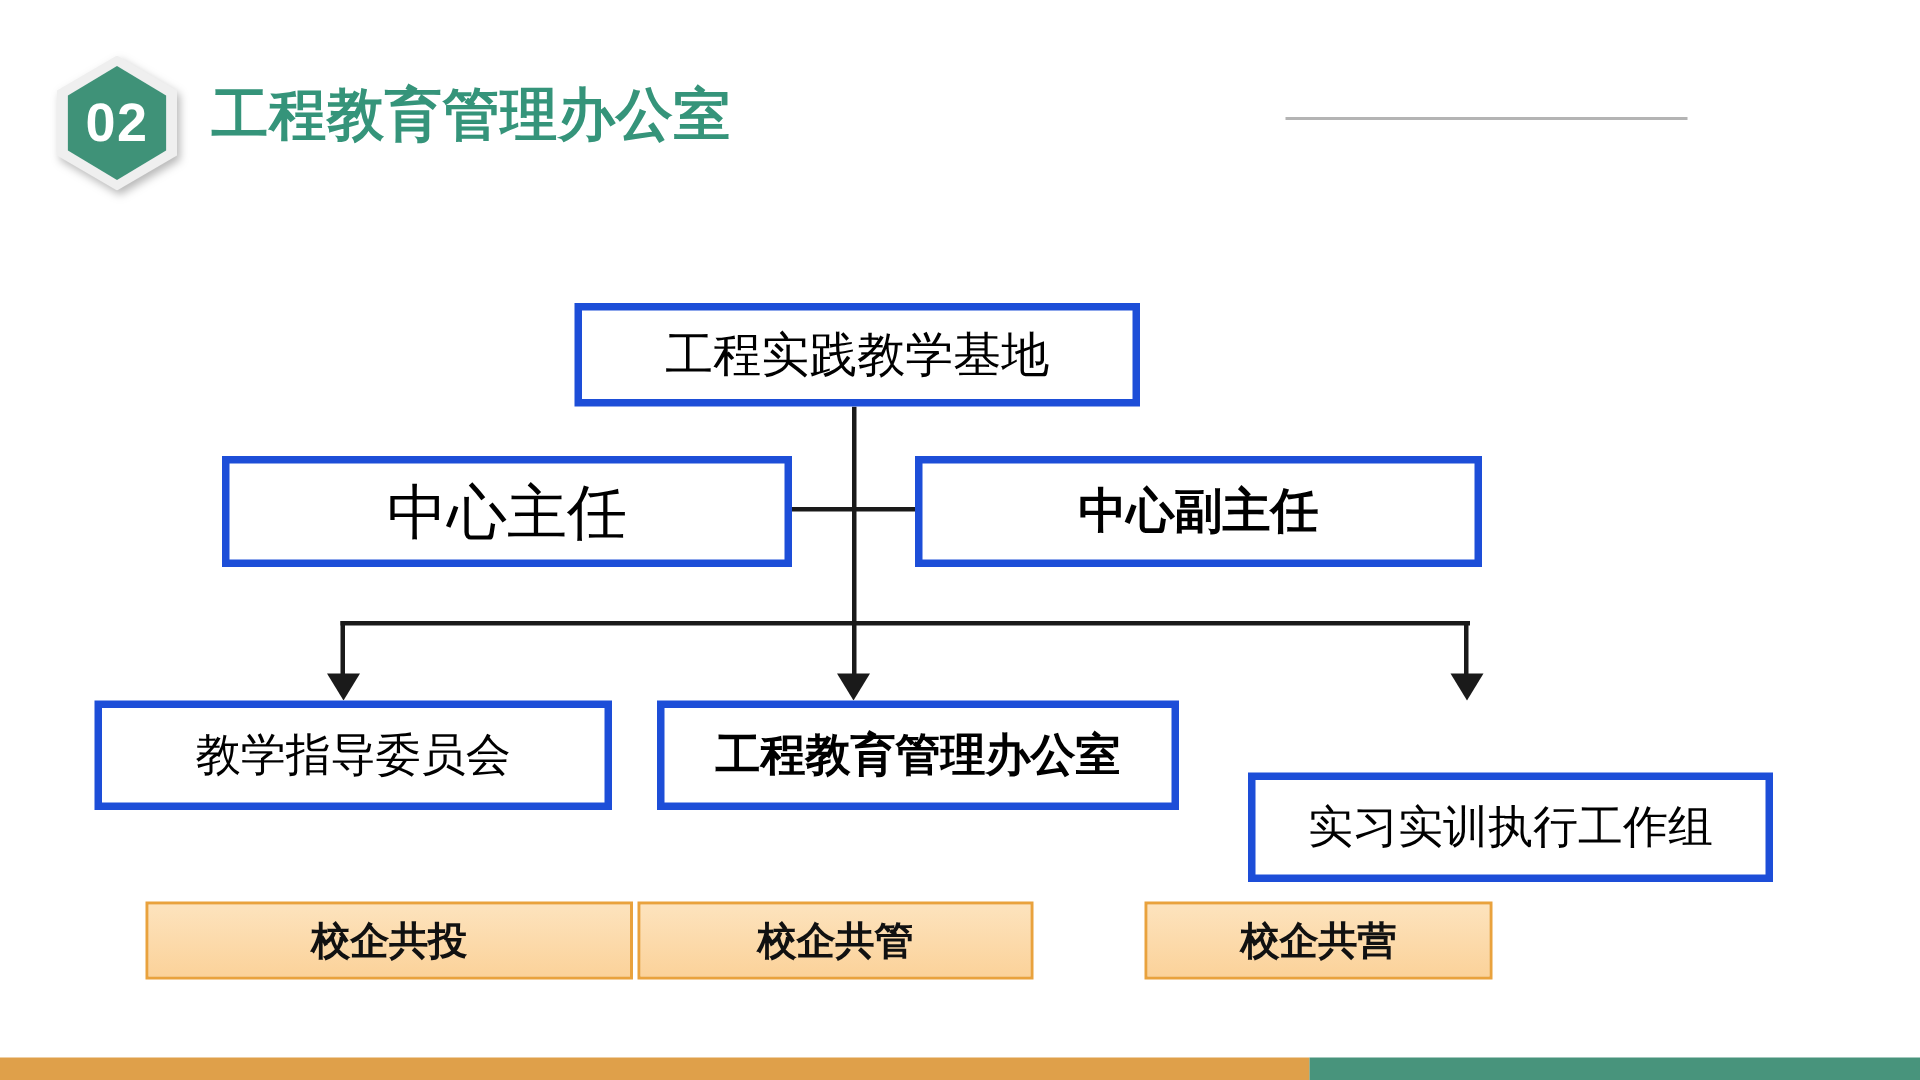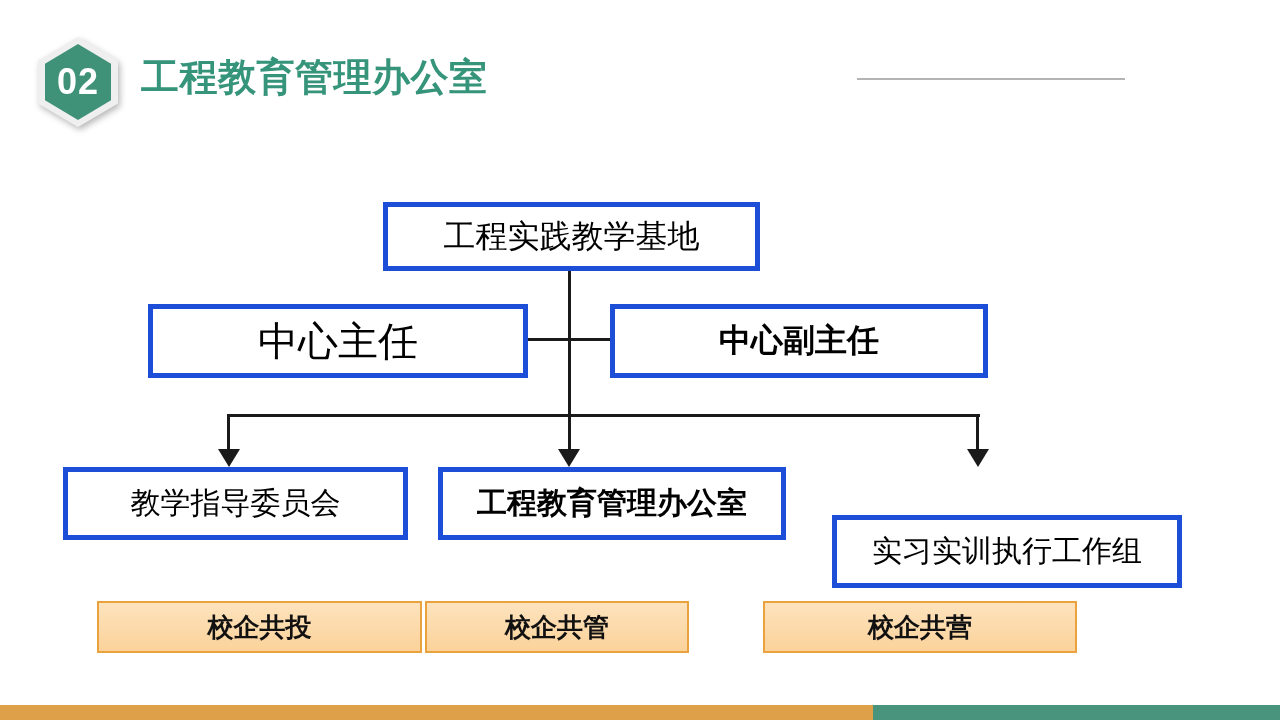--- a/index.html
+++ b/index.html
@@ -43,21 +43,21 @@
   .ah-mid{left:558px;}
   .ah-right{left:967px;}
 
   
   .tag{position:absolute;top:601px;height:52px;box-sizing:border-box;
        background:linear-gradient(180deg,#fde3bd 0%,#fbd29a 100%);
        border:2px solid #e9a23d;display:flex;align-items:center;justify-content:center;
        font-size:26px;font-weight:bold;color:#111111;}
   .tag-0{left:97px;width:325px;}
   .tag-1{left:425px;width:264px;}
-  .tag-2{left:763px;width:314px;}
+  .tag-2{left:763px;width:232px;}
 
   
   .footer-orange{position:absolute;left:0;top:705px;width:873px;height:15px;background:#dfa04a;}
   .footer-green{position:absolute;left:873px;top:705px;width:407px;height:15px;background:#48947c;}
 </style>
 </head>
 <body>
 
 <div class="slide">
 

